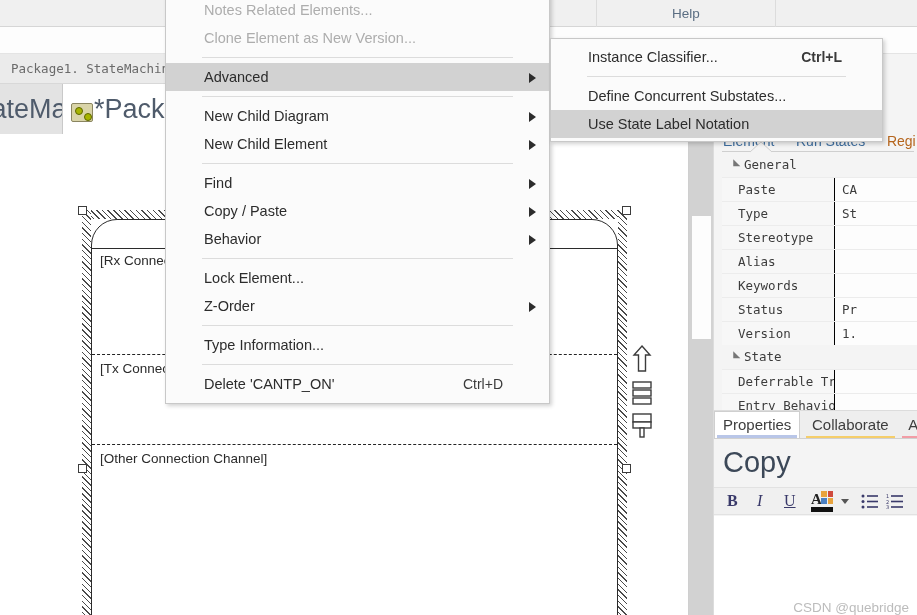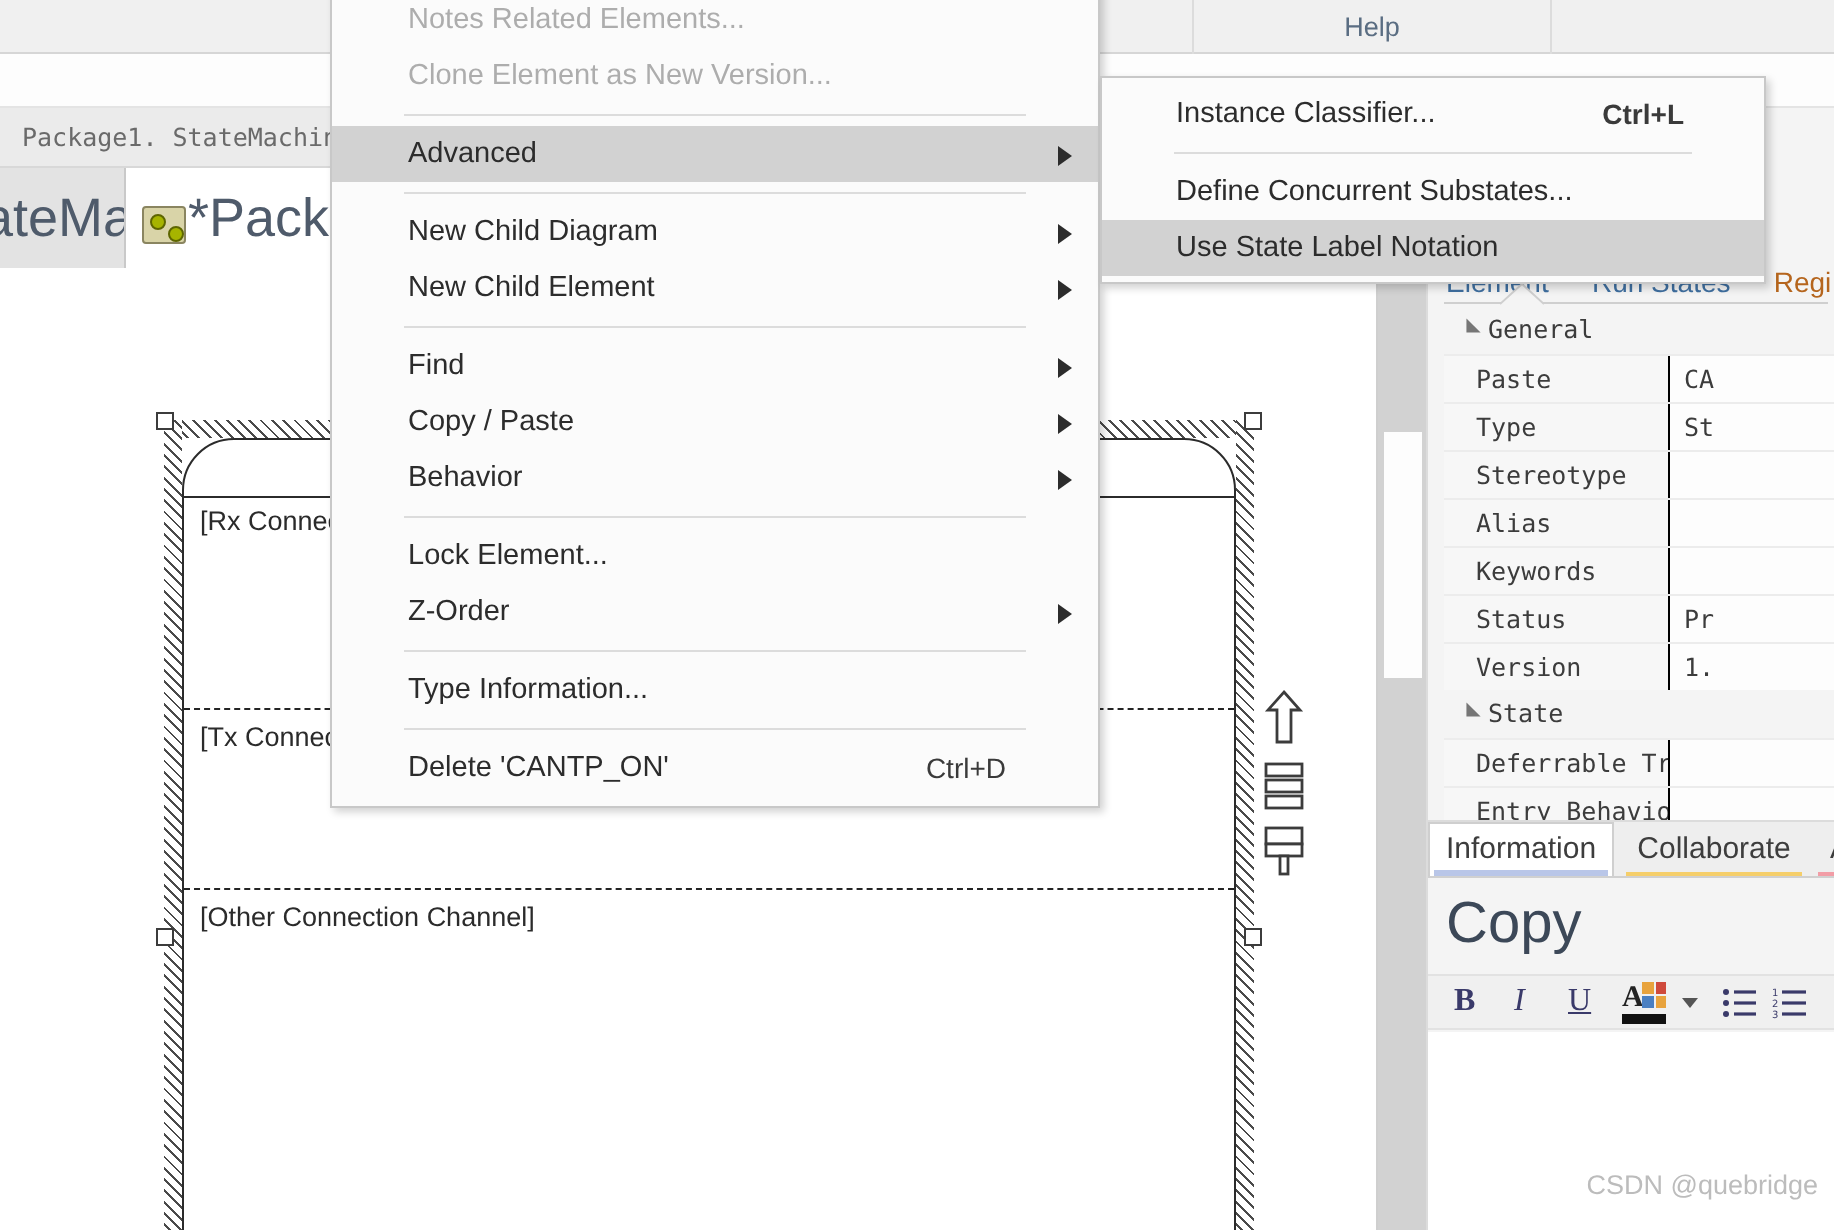--- a/index.html
+++ b/index.html
@@ -239,21 +239,21 @@
     background: #f0f0f0;
     border-top: 1px solid #e2e2e2;
     border-bottom: 1px solid #e2e2e2;
   }
   .nb { position: absolute; top: 4px; font-size: 16px; color: #3a3a6a; }
   #notes-body {
     position: absolute; left: 0; top: 77px; width: 204px; height: 154px;
     background: #ffffff;
   }
   #watermark {
-    position: absolute; right: 8px; bottom: 15px;
+    position: absolute; right: 8px; bottom: 0;
     font-size: 13.5px; color: #bcbcbc;
   }
 
   
   #context-menu {
     position: absolute; left: 165px; top: -8px; width: 385px;
     background: #fbfbfb;
     border: 1px solid #c8c8c8;
     box-shadow: 2px 2px 4px rgba(0,0,0,0.18);
     padding: 3px 0 5px 0;
@@ -415,21 +415,21 @@
       <div class="pv"></div>
     </div>
     <div class="prop-row">
       <div class="pk">Entry Behavior</div>
       <div class="pv"></div>
     </div>
   </div>
 
   <div id="bottom-tabs">
     <span class="bottom-tab active">
-      <span>Information</span>
+      <span>Properties</span>
       <span class="ul" style="background:#b9c6e8"></span>
     </span>
     <span class="bottom-tab">
       <span>Collaborate</span>
       <span class="ul" style="background:#f5ce6a"></span>
     </span>
     <span class="bottom-tab">
       <span>A</span>
       <span class="ul" style="background:#f29da6"></span>
     </span>

